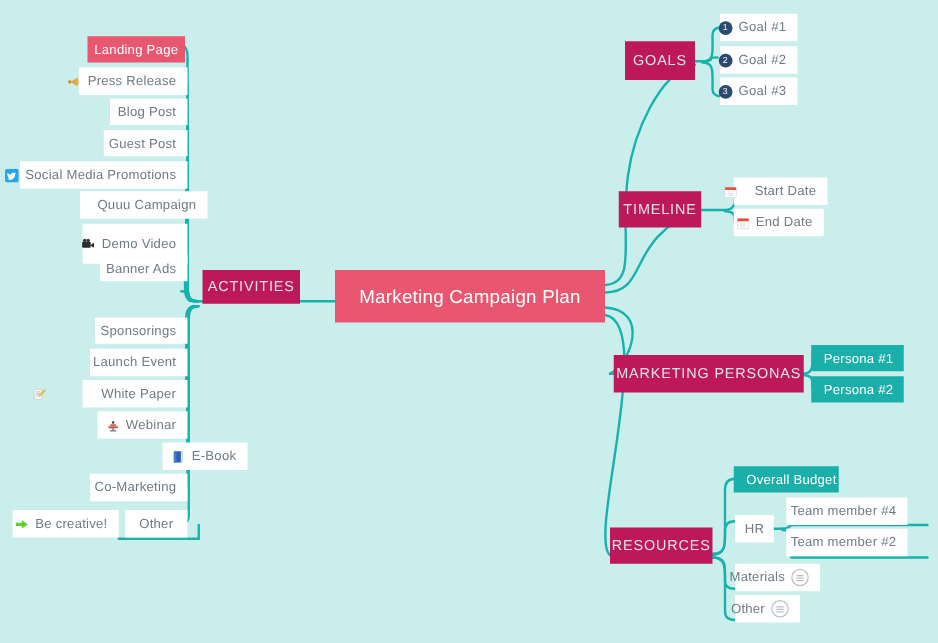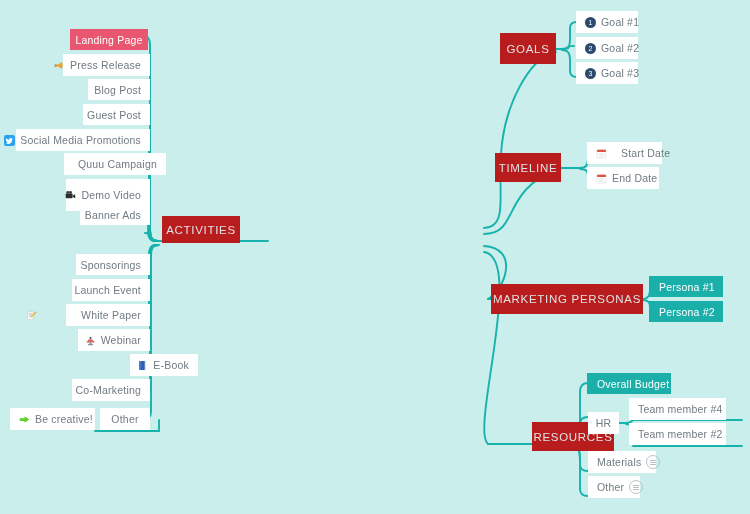--- a/index.html
+++ b/index.html
@@ -24,37 +24,37 @@
   
   .central{
     background:#e8566f;
     color:#ffffff;
     font-size:15px;
     justify-content:center;
     padding:0 14px;
   }
   
   .branch{
-    background:#b91c1c;
+    background:#be185d;
     color:#dfe3e6;
     font-size:11.5px;
     justify-content:center;
     letter-spacing:.7px;
     padding:0 12px;
   }
   
   .leaf{
     background:#ffffff;
     color:#6f7b82;
     font-size:10.5px;
     padding:0 9px;
     justify-content:flex-end;
     gap:5px;
   }
-  .leaf.leftpad{justify-content:space-between;}
+  .leaf.leftpad{justify-content:flex-end;}
   
   .tealleaf{
     background:#1bafa9;
     color:#ffffff;
     font-size:10.5px;
     padding:0 10px;
     justify-content:flex-start;
   }
   
   .pinkleaf{
@@ -139,20 +139,23 @@
       <path d="M570 446 C580 446 580 454 580 462 L580 489 C580 494 583 496 588 496"></path>
 
       <path d="M619 423 L626 423"></path>
       <path d="M626 423 C634 423 634 417 634 411 L634 406 C634 402 637 400 641 400"></path>
       <path d="M626 424 C634 424 634 429 634 434 L634 437 C634 441 637 443 641 443"></path>
       <path d="M633 420 L742 420"></path>
       <path d="M633 446 L742 446"></path>
     </g>
   </svg>
 
+  <div class="node central" style="left:268px;top:216px;width:216px;height:42px;">
+    <span class="lbl">Marketing Campaign Plan</span>
+  </div>
 
   <div class="node pinkleaf" style="left:70px;top:29px;width:78px;height:21px;">
     <span class="lbl">Landing Page</span>
   </div>
 
   <div class="node branch" style="left:162px;top:216px;width:78px;height:27px;">
     <span class="lbl">ACTIVITIES</span>
   </div>
 
   <div class="node leaf" style="left:63px;top:54px;width:87px;height:22px;">
@@ -313,21 +316,21 @@
     <span class="lbl">MARKETING PERSONAS</span>
   </div>
 
   <div class="node tealleaf" style="left:649px;top:276px;width:74px;height:21px;">
     <span class="lbl">Persona #1</span>
   </div>
   <div class="node tealleaf" style="left:649px;top:301px;width:74px;height:21px;">
     <span class="lbl">Persona #2</span>
   </div>
 
-  <div class="node branch" style="left:488px;top:422px;width:82px;height:29px;margin-left:44px;">
+  <div class="node branch" style="left:488px;top:422px;width:82px;height:29px;">
     <span class="lbl">RESOURCES</span>
   </div>
 
   <div class="node tealleaf" style="left:587px;top:373px;width:84px;height:21px;">
     <span class="lbl">Overall Budget</span>
   </div>
 
   <div class="node leaf" style="left:588px;top:412px;width:31px;height:22px;justify-content:center;">
     <span class="lbl">HR</span>
   </div>

